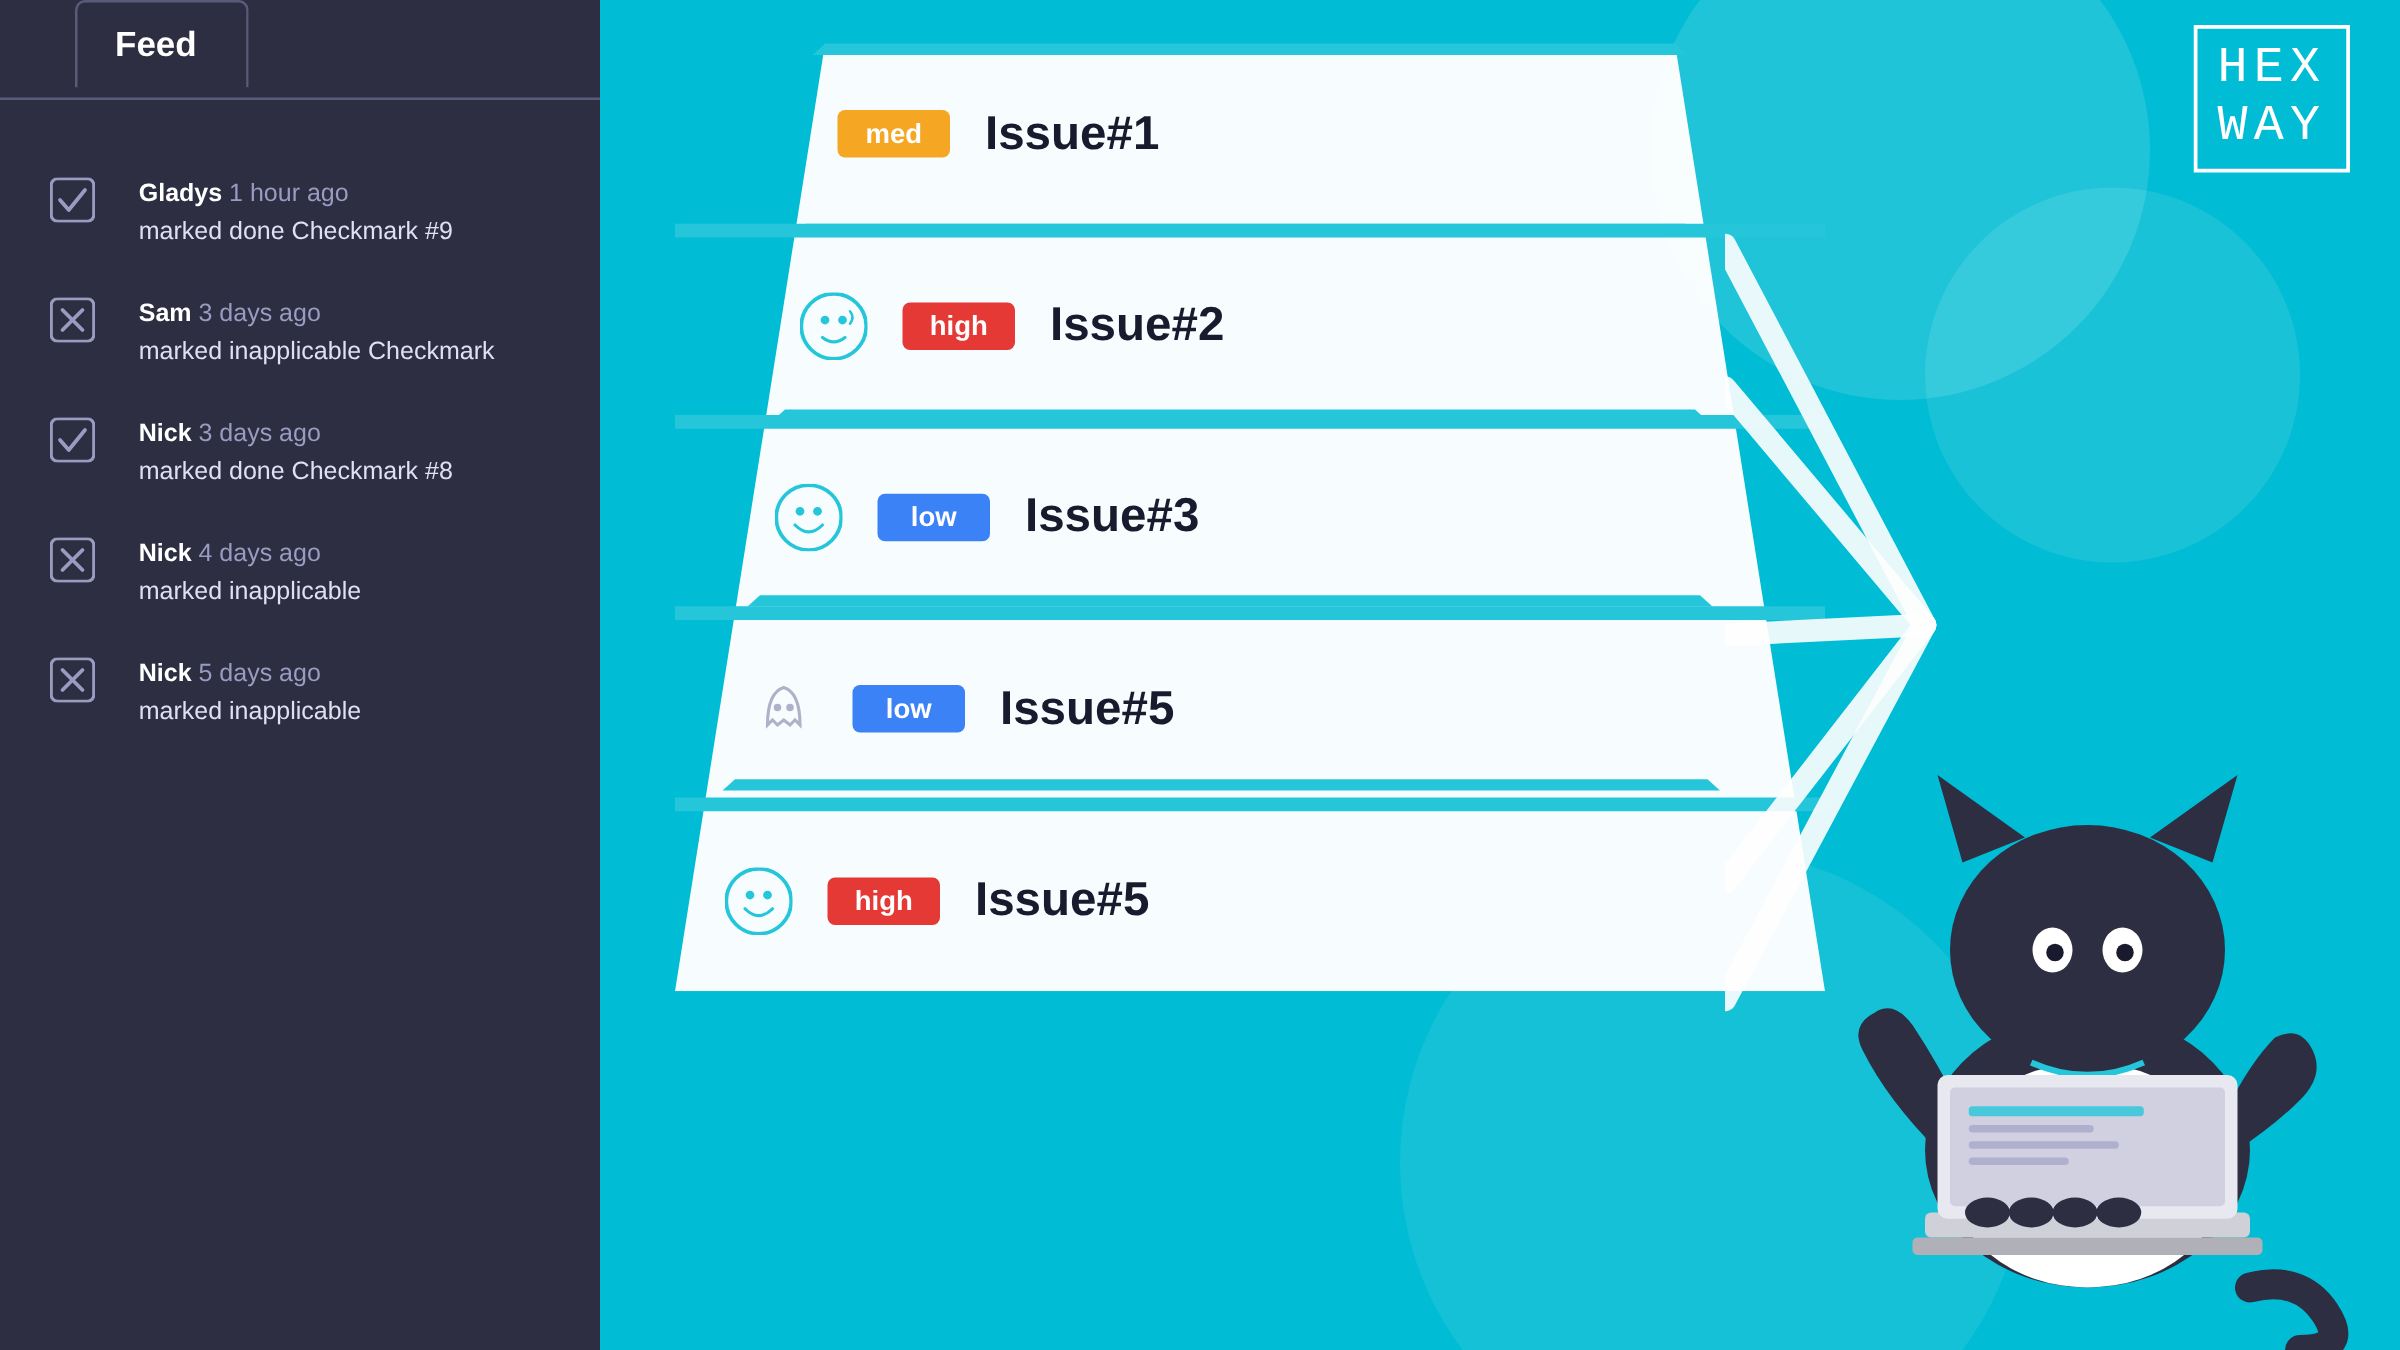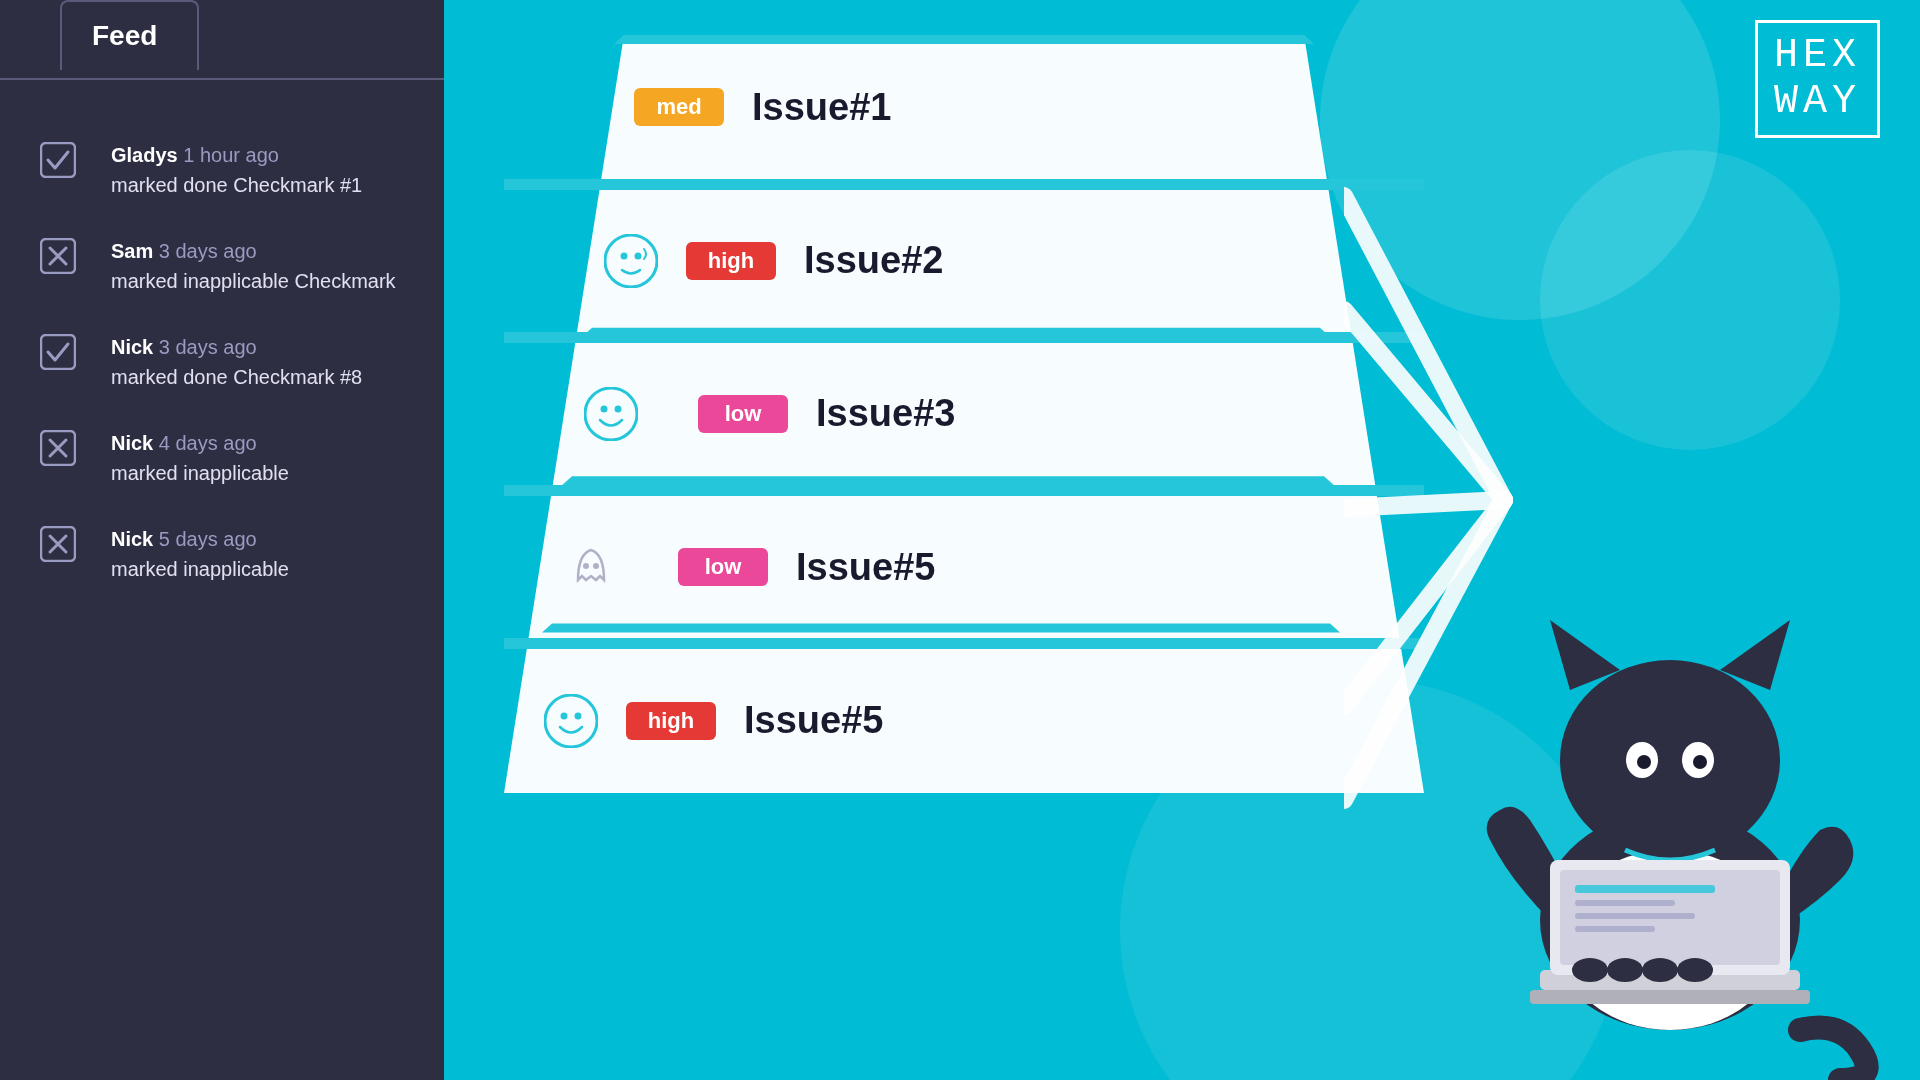--- a/index.html
+++ b/index.html
@@ -7,21 +7,21 @@
     body {
       width: 1920px;
       height: 1080px;
       overflow: hidden;
       font-family: 'Segoe UI', Arial, sans-serif;
       display: flex;
     }
 
     
     .left-panel {
-      width: 444px;
+      width: 480px;
       height: 1080px;
       background: #2d2e42;
       flex-shrink: 0;
       position: relative;
       padding: 30px 40px;
     }
 
     .feed-tab {
       position: absolute;
       top: 0;
@@ -136,21 +136,21 @@
       padding: 6px 18px;
       border-radius: 6px;
       font-weight: 700;
       font-size: 22px;
       color: white;
       min-width: 90px;
     }
 
     .priority-med { background: #f5a623; }
     .priority-high { background: #e53935; }
-    .priority-low { background: #ec4899; margin-left: 32px; }
+    .priority-low { background: #3b82f6; }
 
     .issue-title {
       font-size: 38px;
       font-weight: 800;
       color: #1a1a2e;
     }
 
     
     .hexway-logo {
       position: absolute;
@@ -172,21 +172,21 @@
     <div class="feed-item">
       <div class="feed-icon">
         <svg viewBox="0 0 36 36" fill="none">
           <rect x="1" y="1" width="34" height="34" rx="5" stroke="#9a9bc0" stroke-width="2.5"></rect>
           <path d="M8 18 L15 26 L28 10" stroke="#9a9bc0" stroke-width="3" stroke-linecap="round" stroke-linejoin="round"></path>
         </svg>
       </div>
       <div class="feed-text">
         <span class="username">Gladys</span>
         <span class="time"> 1 hour ago</span><br>
-        <span>marked done Checkmark #1</span>
+        <span>marked done Checkmark #9</span>
       </div>
     </div>
 
     <div class="feed-item">
       <div class="feed-icon">
         <svg viewBox="0 0 36 36" fill="none">
           <rect x="1" y="1" width="34" height="34" rx="5" stroke="#9a9bc0" stroke-width="2.5"></rect>
           <path d="M10 10 L26 26M26 10 L10 26" stroke="#9a9bc0" stroke-width="3" stroke-linecap="round"></path>
         </svg>
       </div>

